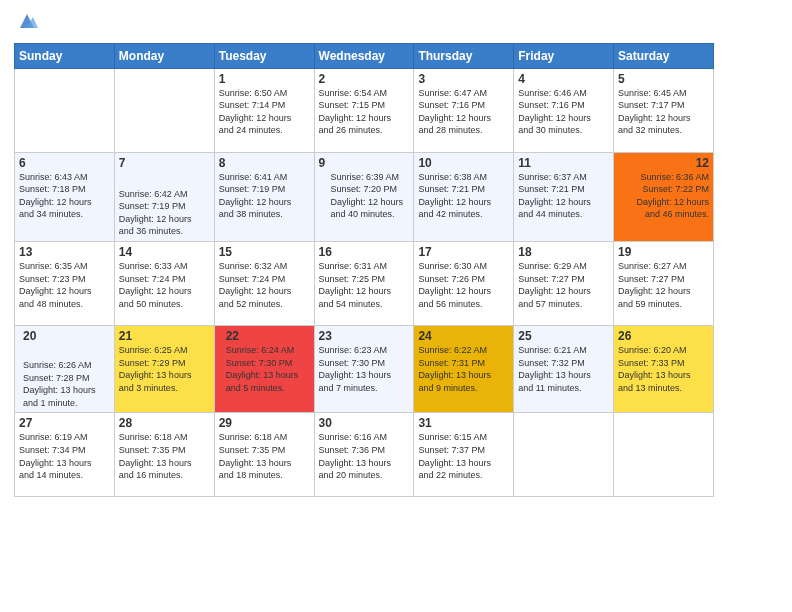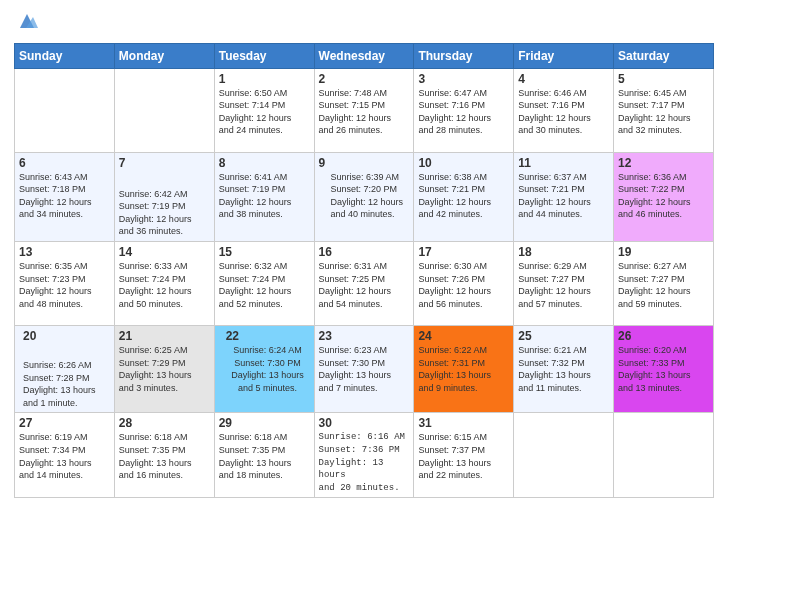--- a/index.html
+++ b/index.html
@@ -142,21 +142,21 @@
           <td class="empty-cell"></td>
           <td>
             <span class="day-number">1</span>
             <div class="day-info" style="white-space: pre-line;">Sunrise: 6:50 AM
 Sunset: 7:14 PM
 Daylight: 12 hours
 and 24 minutes.</div>
           </td>
           <td>
             <span class="day-number">2</span>
-            <div class="day-info" style="white-space: pre-line;">Sunrise: 7:48 AM
+            <div class="day-info" style="white-space: pre-line;">Sunrise: 6:54 AM
 Sunset: 7:15 PM
 Daylight: 12 hours
 and 26 minutes.</div>
           </td>
           <td>
             <span class="day-number">3</span>
             <div class="day-info" style="white-space: pre-line;">Sunrise: 6:47 AM
 Sunset: 7:16 PM
 Daylight: 12 hours
 and 28 minutes.</div>
@@ -212,21 +212,21 @@
 Daylight: 12 hours
 and 42 minutes.</div>
           </td>
           <td style="background: rgb(240, 245, 255);">
             <span class="day-number">11</span>
             <div class="day-info" style="white-space: pre-line;">Sunrise: 6:37 AM
 Sunset: 7:21 PM
 Daylight: 12 hours
 and 44 minutes.</div>
           </td>
-          <td style="background: #f0abfc;">
+          <td style="background: #f97316; text-align: right;">
             <span class="day-number">12</span>
             <div class="day-info" style="white-space: pre-line;">Sunrise: 6:36 AM
 Sunset: 7:22 PM
 Daylight: 12 hours
 and 46 minutes.</div>
           </td>
         </tr>
         <tr>
           <td>
             <span class="day-number">13</span>
@@ -279,56 +279,56 @@
           </td>
         </tr>
         <tr>
           <td style="background: rgb(240, 245, 255); padding-left: 8px;">
             <span class="day-number">20</span>
             <div class="day-info" style="white-space: pre-line; margin-top: 16px;">Sunrise: 6:26 AM
 Sunset: 7:28 PM
 Daylight: 13 hours
 and 1 minute.</div>
           </td>
-          <td style="background: #e5e5e5;">
+          <td style="background: #fde047;">
             <span class="day-number">21</span>
             <div class="day-info" style="white-space: pre-line;">Sunrise: 6:25 AM
 Sunset: 7:29 PM
 Daylight: 13 hours
 and 3 minutes.</div>
           </td>
-          <td style="background: #7dd3fc; padding-left: 11px;">
+          <td style="background: #ef4444; padding-left: 11px;">
             <span class="day-number">22</span>
-            <div class="day-info" style="white-space: pre-line; text-align: center;">Sunrise: 6:24 AM
+            <div class="day-info" style="white-space: pre-line;">Sunrise: 6:24 AM
 Sunset: 7:30 PM
 Daylight: 13 hours
 and 5 minutes.</div>
           </td>
           <td style="background: rgb(240, 245, 255);">
             <span class="day-number">23</span>
             <div class="day-info" style="white-space: pre-line;">Sunrise: 6:23 AM
 Sunset: 7:30 PM
 Daylight: 13 hours
 and 7 minutes.</div>
           </td>
-          <td style="background: #f97316;">
+          <td style="background: #eab308;">
             <span class="day-number">24</span>
             <div class="day-info" style="white-space: pre-line;">Sunrise: 6:22 AM
 Sunset: 7:31 PM
 Daylight: 13 hours
 and 9 minutes.</div>
           </td>
           <td style="background: rgb(240, 245, 255);">
             <span class="day-number">25</span>
             <div class="day-info" style="white-space: pre-line;">Sunrise: 6:21 AM
 Sunset: 7:32 PM
 Daylight: 13 hours
 and 11 minutes.</div>
           </td>
-          <td style="background: #d946ef;">
+          <td style="background: #fde047;">
             <span class="day-number">26</span>
             <div class="day-info" style="white-space: pre-line;">Sunrise: 6:20 AM
 Sunset: 7:33 PM
 Daylight: 13 hours
 and 13 minutes.</div>
           </td>
         </tr>
         <tr>
           <td>
             <span class="day-number">27</span>
@@ -346,21 +346,21 @@
           </td>
           <td>
             <span class="day-number">29</span>
             <div class="day-info" style="white-space: pre-line;">Sunrise: 6:18 AM
 Sunset: 7:35 PM
 Daylight: 13 hours
 and 18 minutes.</div>
           </td>
           <td>
             <span class="day-number">30</span>
-            <div class="day-info" style="white-space: pre-line; font-family: Liberation Mono, monospace;">Sunrise: 6:16 AM
+            <div class="day-info" style="white-space: pre-line;">Sunrise: 6:16 AM
 Sunset: 7:36 PM
 Daylight: 13 hours
 and 20 minutes.</div>
           </td>
           <td>
             <span class="day-number">31</span>
             <div class="day-info" style="white-space: pre-line;">Sunrise: 6:15 AM
 Sunset: 7:37 PM
 Daylight: 13 hours
 and 22 minutes.</div>

